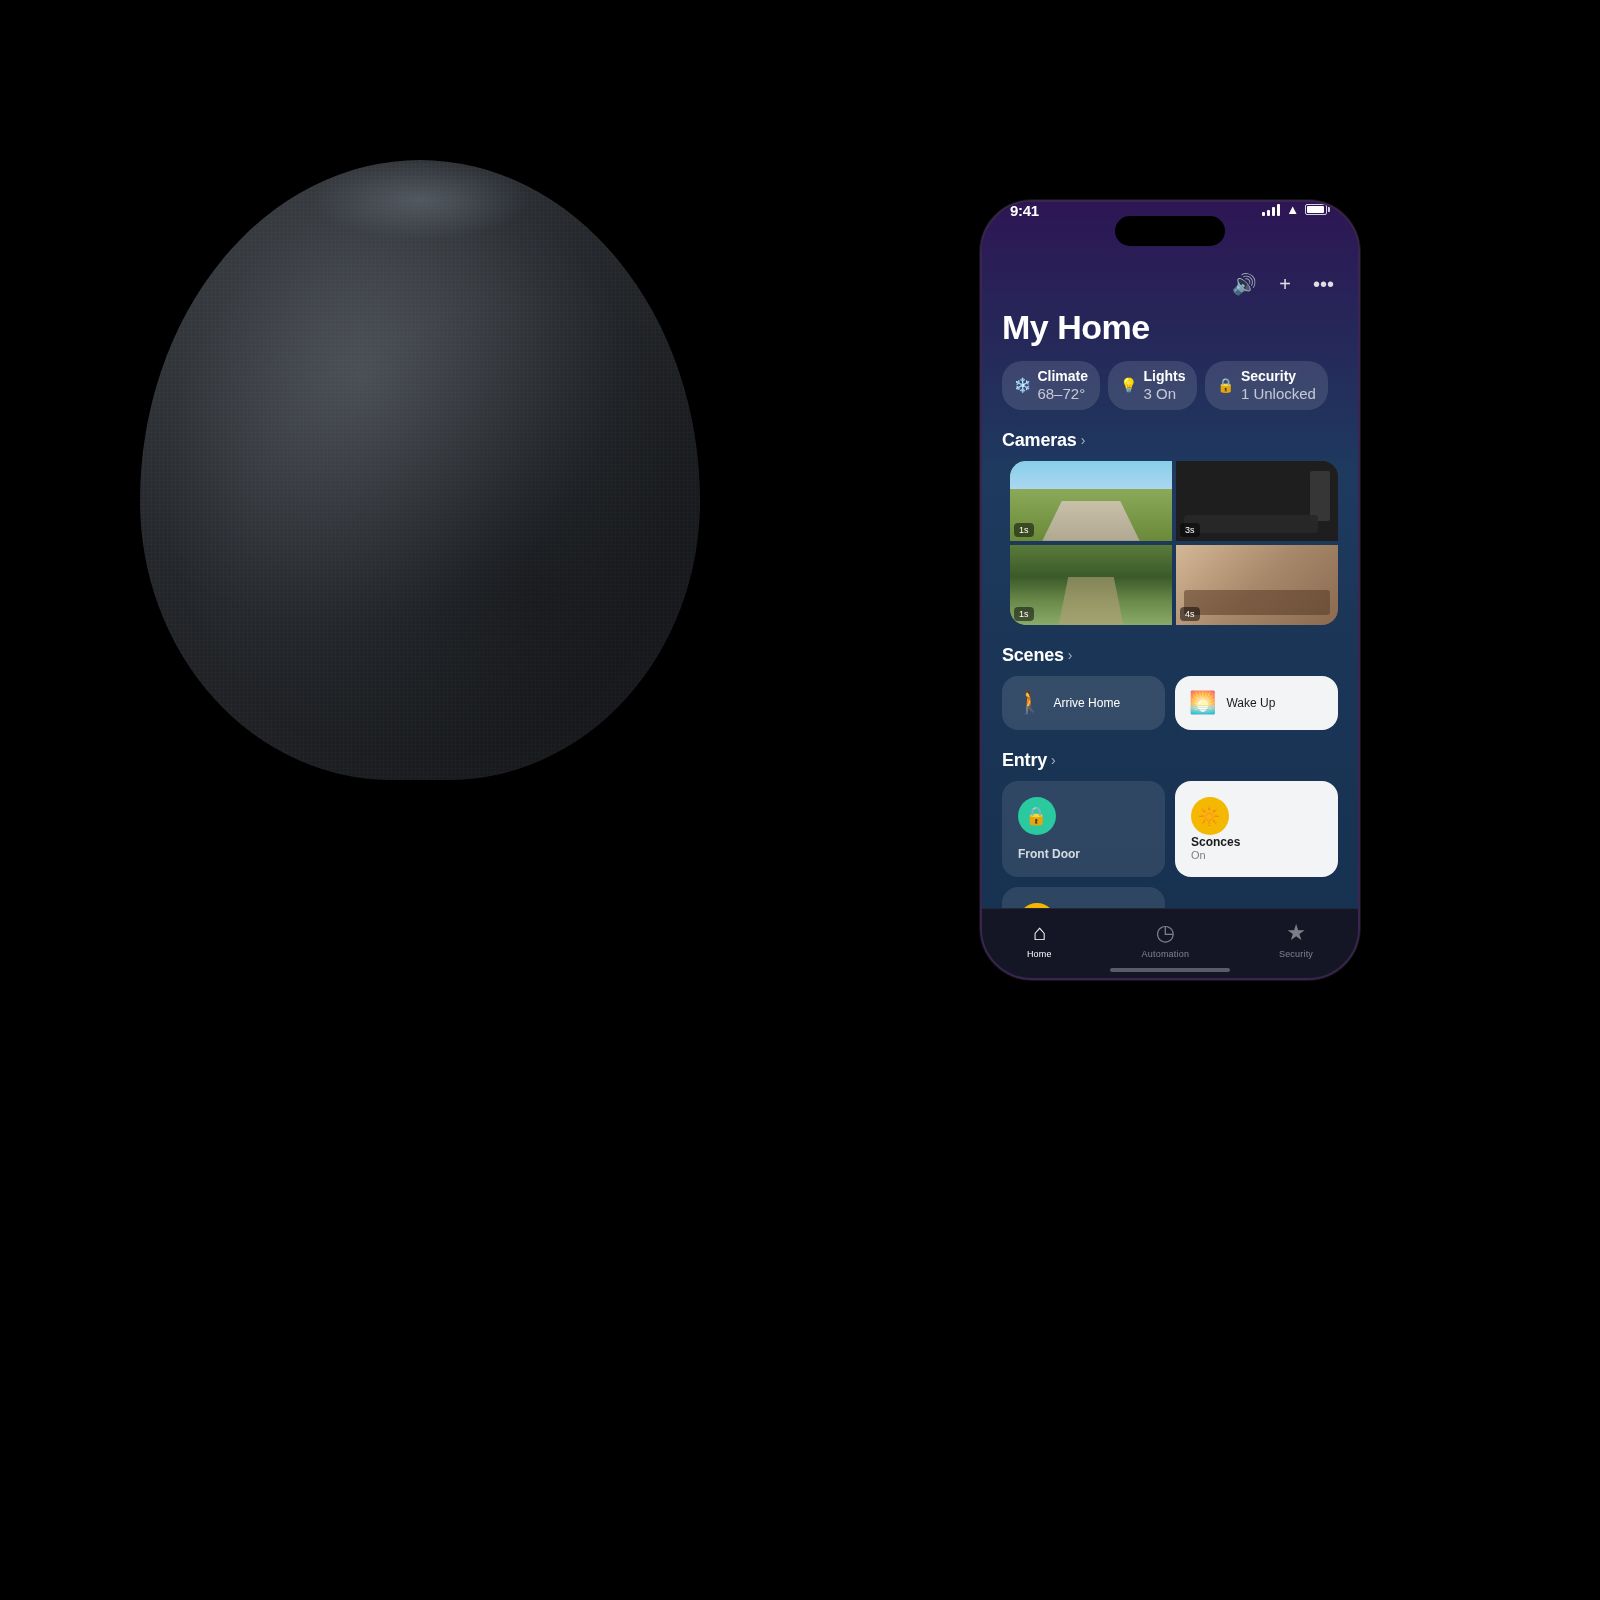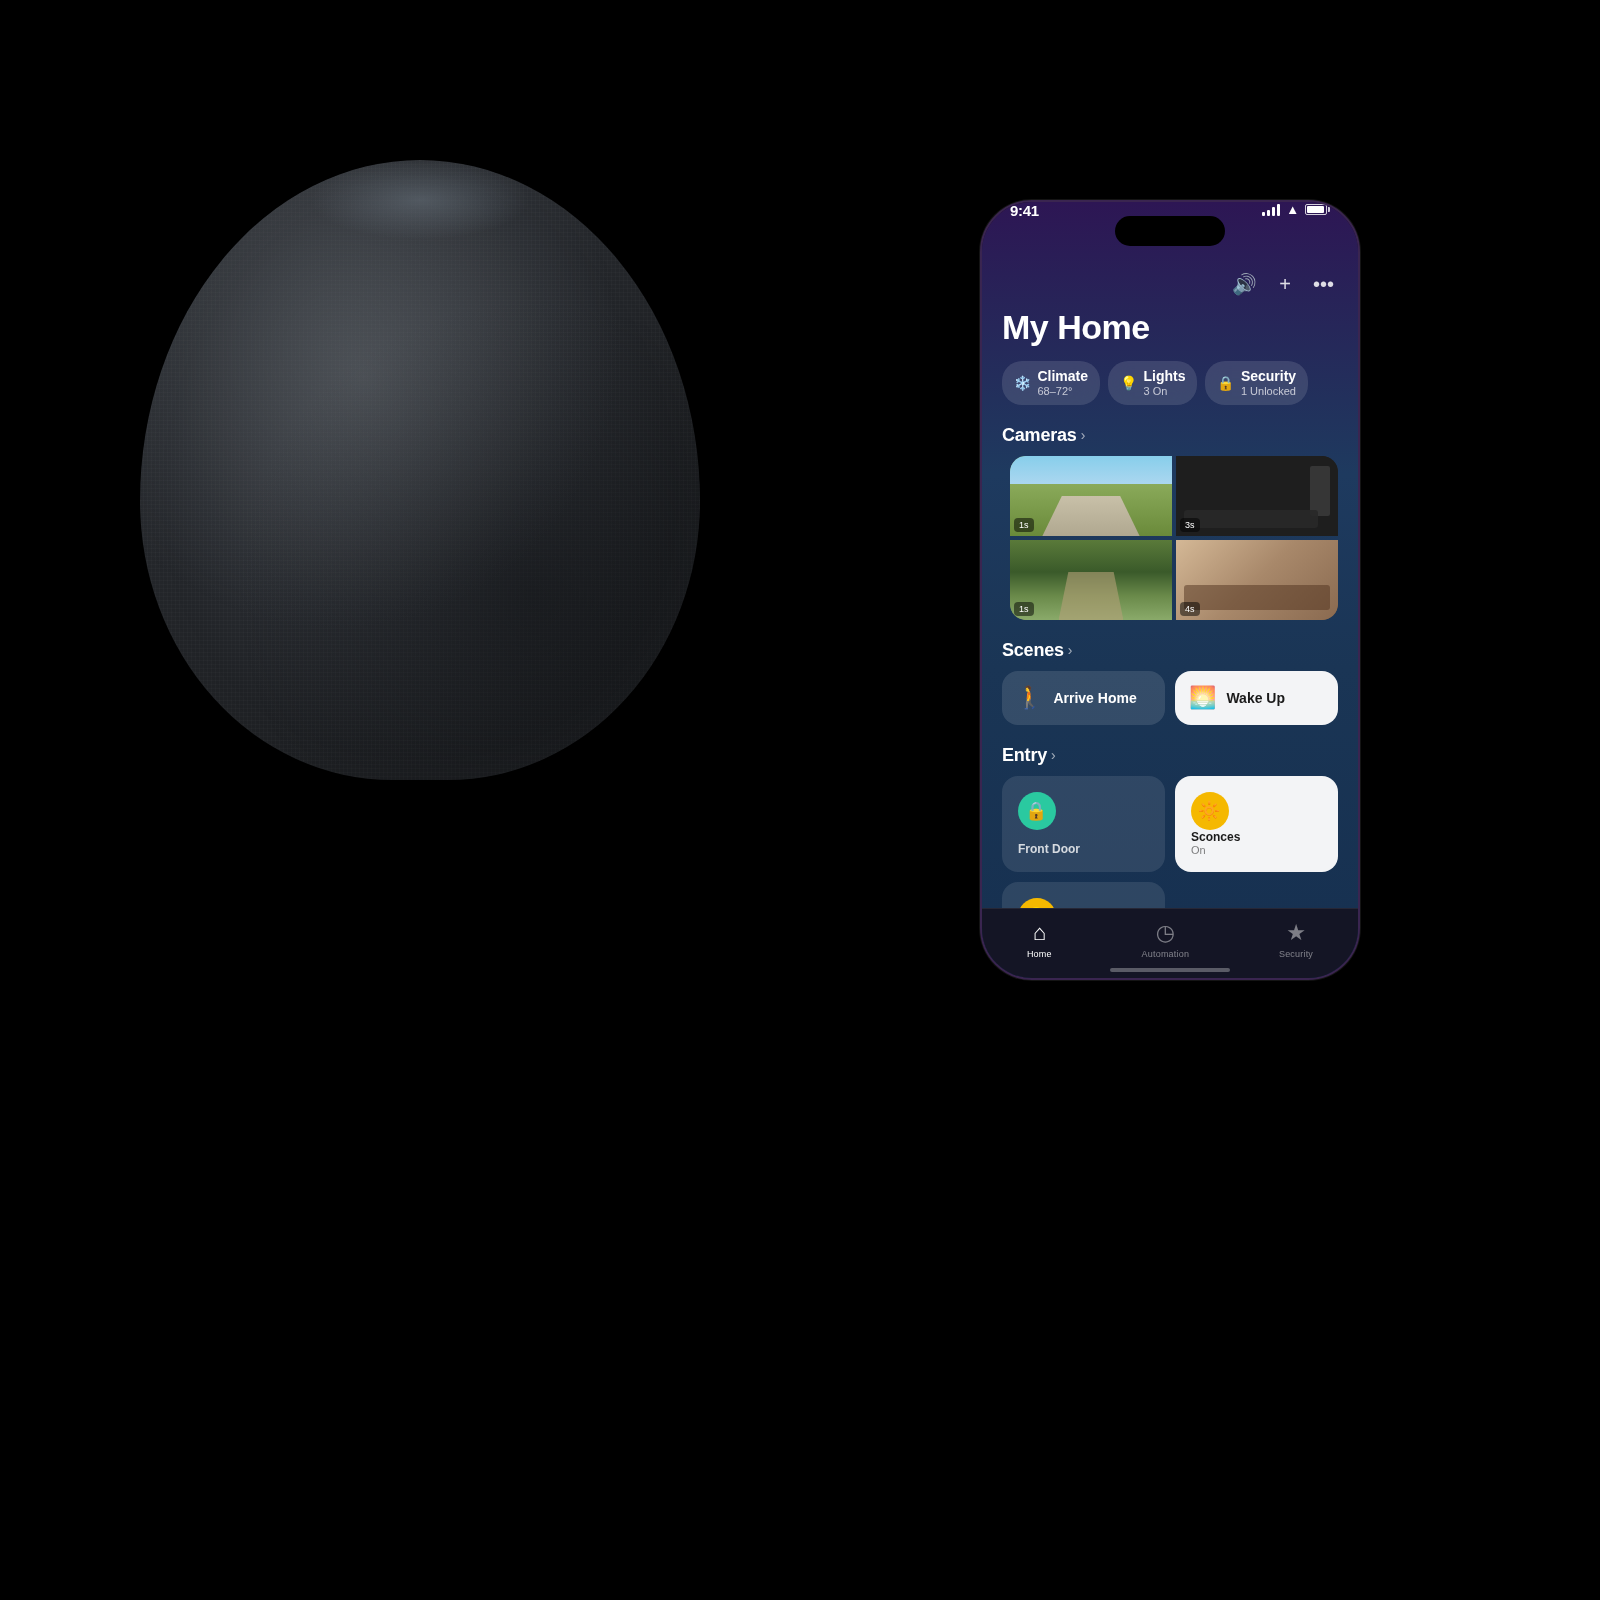--- a/index.html
+++ b/index.html
@@ -218,21 +218,21 @@
     }
 
     .chip-label {
       font-size: 14px;
       font-weight: 600;
       color: #fff;
       line-height: 1.2;
     }
 
     .chip-value {
-      font-size: 11px;
+      font-size: 15px;
       color: rgba(255,255,255,0.7);
       line-height: 1.2;
     }
 
     
     .section-header {
       display: flex;
       align-items: center;
       gap: 4px;
       margin-bottom: 10px;
@@ -334,22 +334,22 @@
 
     .scene-btn-light {
       background: rgba(255,255,255,0.95);
     }
 
     .scene-icon {
       font-size: 22px;
     }
 
     .scene-label {
-      font-size: 14px;
-      font-weight: 700;
+      font-size: 12px;
+      font-weight: 400;
     }
 
     .scene-label-dark {
       color: #fff;
     }
 
     .scene-label-light {
       color: #1a1a1a;
     }
 

